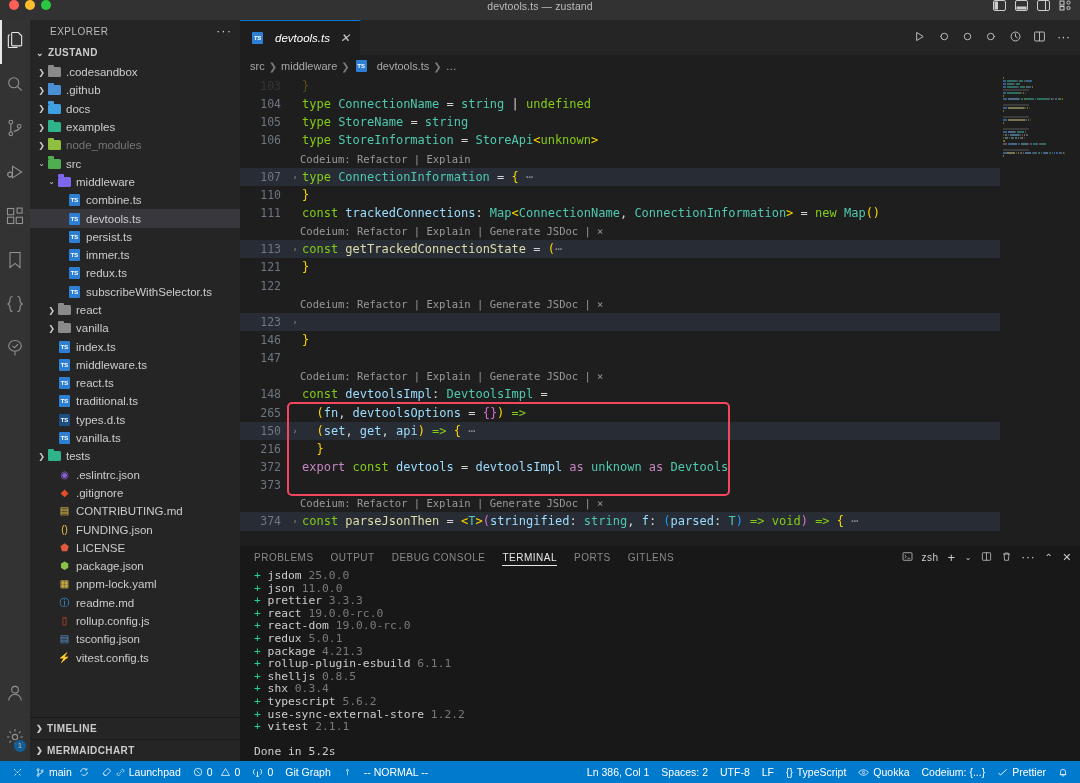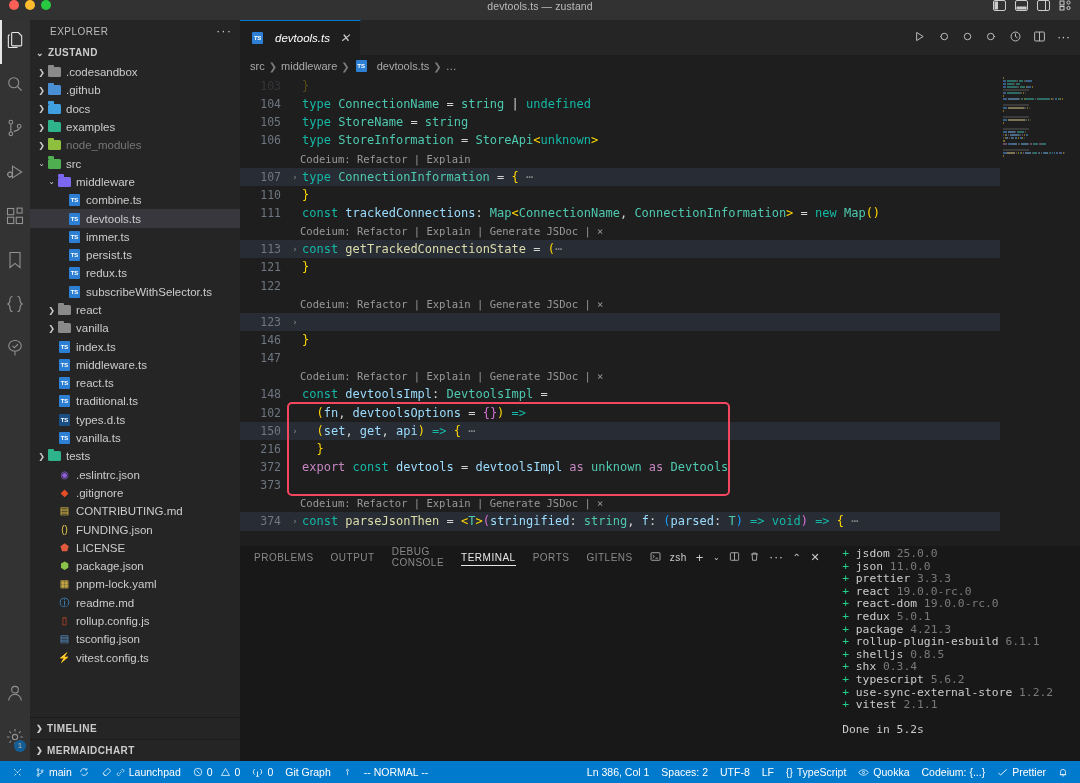--- a/index.html
+++ b/index.html
@@ -125,21 +125,21 @@
   .ln {
     width: 50px; flex: 0 0 50px; text-align: right; padding-right: 9px;
     color: #6e7681; font-size: 11.5px; user-select: none;
   }
   .fold { width: 10px; flex: 0 0 10px; color: #8a8a8a; font-size: 9px; text-align: center; }
   .src { padding-left: 2px; }
   .codelens { height: 18.15px; display: flex; align-items: center; font-size: 10.5px; color: #999999; }
   .codelens .lbl { padding-left: 60px; }
 
   
-  .kw  { color: #14b8a6; }   
+  .kw  { color: #84cc16; }   
   .kw2 { color: #c586c0; }   
   .ty  { color: #4ec9b0; }   
   .fn  { color: #dcdcaa; }
   .var { color: #9cdcfe; }
   .br1 { color: #ffd700; }
   .br2 { color: #da70d6; }
   .br3 { color: #179fff; }
   .op  { color: #d4d4d4; }
   .dots3 { color: #8a8a8a; }
 
@@ -148,21 +148,21 @@
   }
 
   .minimap {
     position: absolute; top: 0; right: 14px; width: 66px; bottom: 0;
     background: #1e1e1e; overflow: hidden;
   }
   .mm-line { height: 2px; margin-bottom: 1px; }
   .editor-scrollbar { position: absolute; top: 0; right: 0; width: 14px; bottom: 0; background: #1e1e1e; }
 
   
-  .panel { height: 215px; flex: 0 0 215px; background: #181818; display: flex; flex-direction: row; }
+  .panel { height: 215px; flex: 0 0 215px; background: #181818; display: flex; flex-direction: column; }
   .panel-tabs {
     height: 22px; flex: 0 0 22px; display: flex; align-items: center; padding-left: 14px; gap: 17px;
     font-size: 10px; letter-spacing: .5px; color: #8a8a8a; position: relative;
   }
   .ptab { position: relative; height: 22px; display: flex; align-items: center; }
   .ptab.active { color: #e7e7e7; }
   .ptab.active::after { content:''; position: absolute; left:0; right:0; bottom:2px; height:1px; background:#e7e7e7; }
   .panel-actions { margin-left: auto; display: flex; align-items: center; gap: 9px; padding-right: 8px; color: #cccccc; font-size: 11px; }
   .term {
     flex: 1 1 auto; padding: 2px 0 0 14px; font-family: "DejaVu Sans Mono","Liberation Mono",monospace;
@@ -365,28 +365,28 @@
               <span class="ic">
                 <span class="fi" style="background: rgb(45, 127, 211);">TS</span>
               </span>
               <span>devtools.ts</span>
             </div>
             <div class="row">
               <span class="twist" style="margin-left: 26px; font-size: 8px;"></span>
               <span class="ic">
                 <span class="fi" style="background: rgb(45, 127, 211);">TS</span>
               </span>
+              <span>persist.ts</span>
+            </div>
+            <div class="row">
+              <span class="twist" style="margin-left: 26px; font-size: 8px;"></span>
+              <span class="ic">
+                <span class="fi" style="background: rgb(45, 127, 211);">TS</span>
+              </span>
               <span>immer.ts</span>
-            </div>
-            <div class="row">
-              <span class="twist" style="margin-left: 26px; font-size: 8px;"></span>
-              <span class="ic">
-                <span class="fi" style="background: rgb(45, 127, 211);">TS</span>
-              </span>
-              <span>persist.ts</span>
             </div>
             <div class="row">
               <span class="twist" style="margin-left: 26px; font-size: 8px;"></span>
               <span class="ic">
                 <span class="fi" style="background: rgb(45, 127, 211);">TS</span>
               </span>
               <span>redux.ts</span>
             </div>
             <div class="row">
               <span class="twist" style="margin-left: 26px; font-size: 8px;"></span>
@@ -618,21 +618,21 @@
             <div class="codelens">
               <span class="lbl">Codeium: Refactor | Explain | Generate JSDoc | ×</span>
             </div>
             <div class="cline hl"><span class="ln">123</span><span class="fold">›</span></div>
             <div class="cline"><span class="ln">146</span><span class="fold"></span><span class="src"><span class="br1">}</span></span></div>
             <div class="cline"><span class="ln">147</span><span class="fold"></span><span class="src"></span></div>
             <div class="codelens">
               <span class="lbl">Codeium: Refactor | Explain | Generate JSDoc | ×</span>
             </div>
             <div class="cline"><span class="ln">148</span><span class="fold"></span><span class="src"><span class="kw">const </span><span class="var">devtoolsImpl</span><span class="op">: </span><span class="ty">DevtoolsImpl</span><span class="op"> =</span></span></div>
-            <div class="cline"><span class="ln">102</span><span class="fold"></span><span class="src"><span class="op">  </span><span class="br1">(</span><span class="var">fn</span><span class="op">, </span><span class="var">devtoolsOptions</span><span class="op"> = </span><span class="br2">{}</span><span class="br1">)</span><span class="kw"> =&gt;</span></span></div>
+            <div class="cline"><span class="ln">265</span><span class="fold"></span><span class="src"><span class="op">  </span><span class="br1">(</span><span class="var">fn</span><span class="op">, </span><span class="var">devtoolsOptions</span><span class="op"> = </span><span class="br2">{}</span><span class="br1">)</span><span class="kw"> =&gt;</span></span></div>
             <div class="cline hl"><span class="ln">150</span><span class="fold">›</span><span class="src"><span class="op">  </span><span class="br1">(</span><span class="var">set</span><span class="op">, </span><span class="var">get</span><span class="op">, </span><span class="var">api</span><span class="br1">)</span><span class="kw"> =&gt; </span><span class="br1">{</span><span class="dots3"> ⋯</span></span></div>
             <div class="cline"><span class="ln">216</span><span class="fold"></span><span class="src"><span class="br1">  }</span></span></div>
             <div class="cline"><span class="ln">372</span><span class="fold"></span><span class="src"><span class="kw2">export </span><span class="kw">const </span><span class="var">devtools</span><span class="op"> = </span><span class="var">devtoolsImpl</span><span class="op"> </span><span class="kw2">as </span><span class="ty">unknown </span><span class="kw2">as </span><span class="ty">Devtools</span></span></div>
             <div class="cline"><span class="ln">373</span><span class="fold"></span><span class="src"></span></div>
             <div class="codelens">
               <span class="lbl">Codeium: Refactor | Explain | Generate JSDoc | ×</span>
             </div>
             <div class="cline hl"><span class="ln">374</span><span class="fold">›</span><span class="src"><span class="kw">const </span><span class="fn">parseJsonThen</span><span class="op"> = </span><span class="br1">&lt;</span><span class="ty">T</span><span class="br1">&gt;</span><span class="br2">(</span><span class="var">stringified</span><span class="op">: </span><span class="ty">string</span><span class="op">, </span><span class="var">f</span><span class="op">: </span><span class="br3">(</span><span class="var">parsed</span><span class="op">: </span><span class="ty">T</span><span class="br3">)</span><span class="kw"> =&gt; </span><span class="kw">void</span><span class="br2">)</span><span class="kw"> =&gt; </span><span class="br1">{</span><span class="dots3"> ⋯</span></span></div>
           </div>
 

